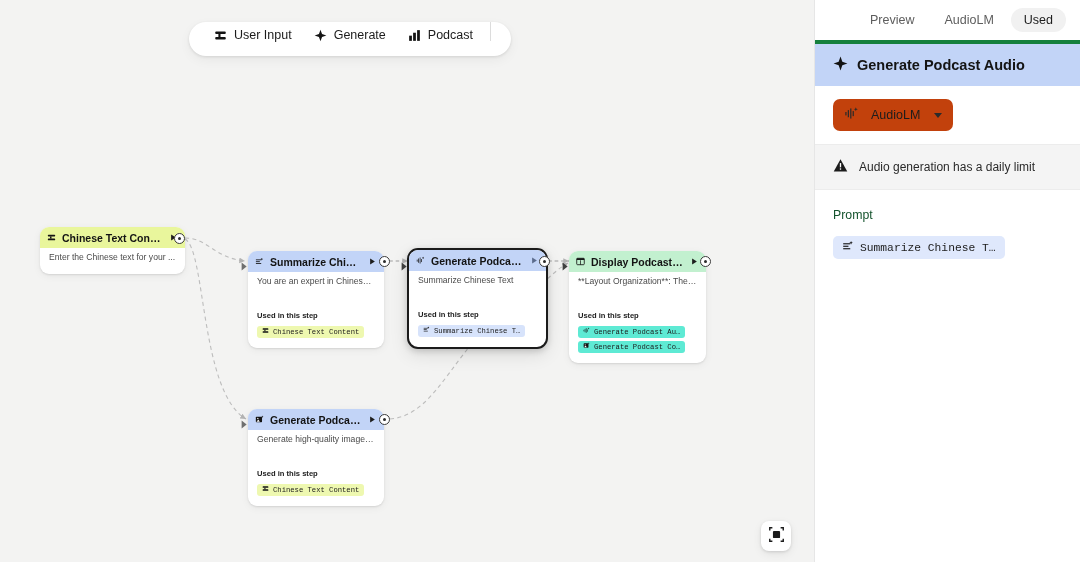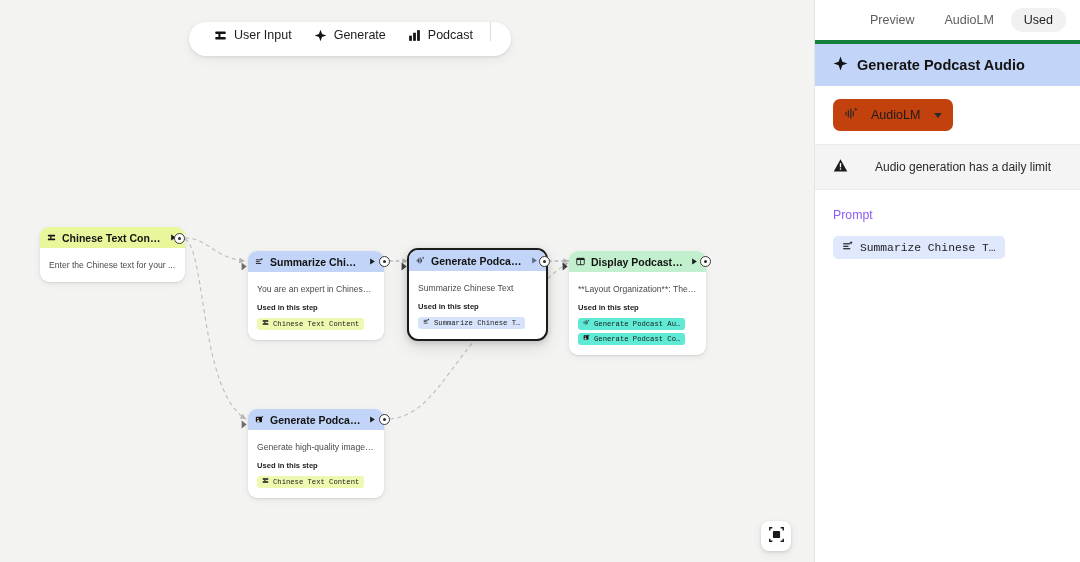--- a/index.html
+++ b/index.html
@@ -101,34 +101,34 @@
   }
   .node-head .title {
     flex: 1;
     overflow: hidden;
     white-space: nowrap;
     text-overflow: ellipsis;
   }
   .head-yellow { background: #e9f69c; }
   .head-blue   { background: #c2d4f7; }
   .head-green  { background: #c2f0cf; }
-  .node-body { padding: 12px 9px 10px 9px; }
+  .node-body { padding: 4px 9px 10px 9px; }
   .node-desc {
     font-size: 8.6px;
     color: #4a4a4a;
     line-height: 1.35;
     white-space: nowrap;
     overflow: hidden;
     text-overflow: ellipsis;
   }
   .used-label {
     font-size: 7.6px;
     font-weight: bold;
     color: #1c1c1c;
-    margin-top: 7px;
+    margin-top: 23px;
   }
   .chips { margin-top: 6px; display: flex; flex-direction: column; gap: 3px; align-items: flex-start; }
   .chip {
     display: inline-flex;
     align-items: center;
     gap: 4px;
     height: 12px;
     padding: 0 5px;
     border-radius: 3px;
     font-family: "Liberation Mono", monospace;
@@ -257,30 +257,30 @@
     border-right: 4px solid transparent;
     border-top: 5px solid #2b2b2b;
     margin-left: 2px;
   }
   .warn-row {
     background: #f4f4f4;
     border-top: 1px solid #ececec;
     border-bottom: 1px solid #ececec;
     display: flex;
     align-items: center;
-    gap: 27px;
+    gap: 11px;
     padding: 13px 18px;
     font-size: 12px;
     color: #2a2a2a;
     box-sizing: border-box;
   }
   .prompt-sec { padding: 18px 18px 0 18px; }
   .prompt-label {
     font-size: 12.3px;
-    color: #8b5cf6;
+    color: #14532d;
     margin-bottom: 14px;
   }
   .prompt-chip {
     display: inline-flex;
     align-items: center;
     gap: 6px;
     background: #dfe8fc;
     border-radius: 5px;
     padding: 4px 9px;
     font-family: "Liberation Mono", monospace;

